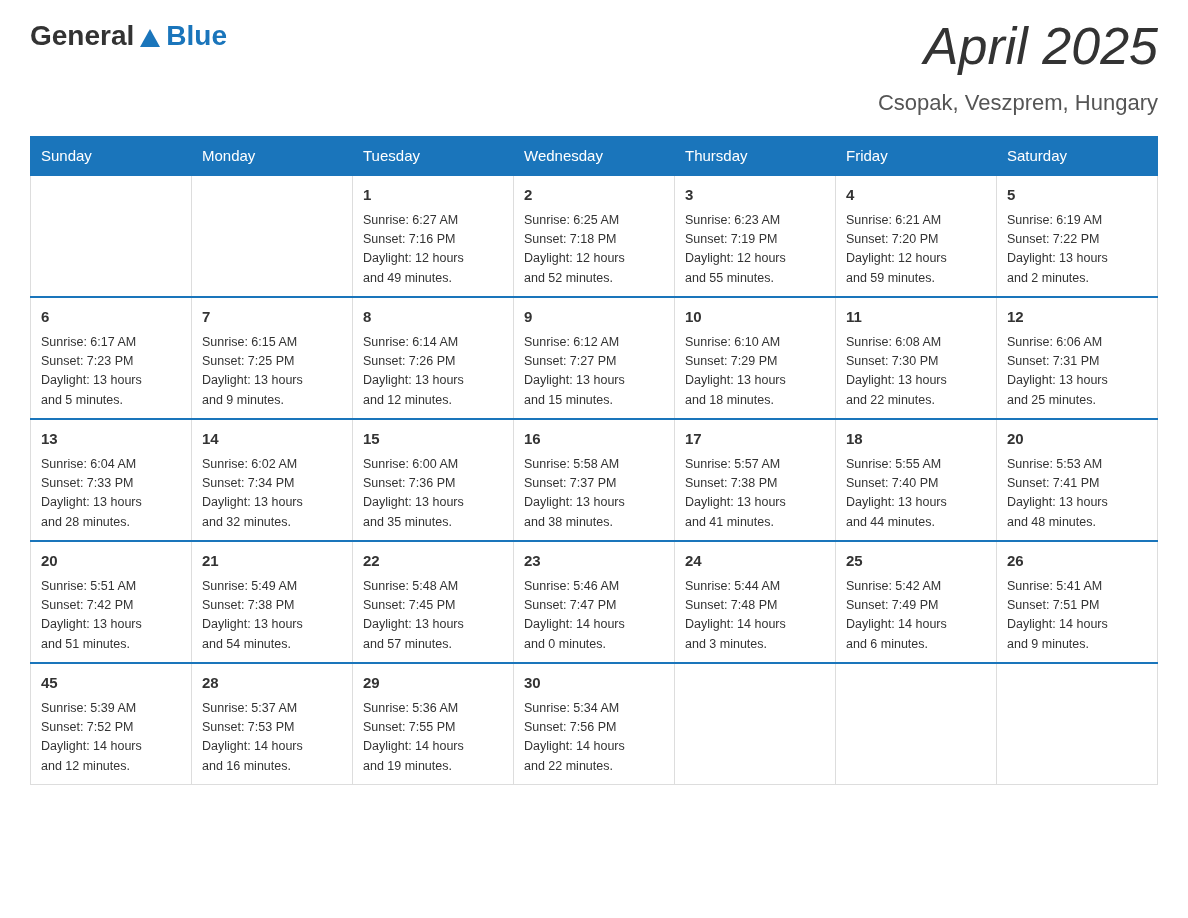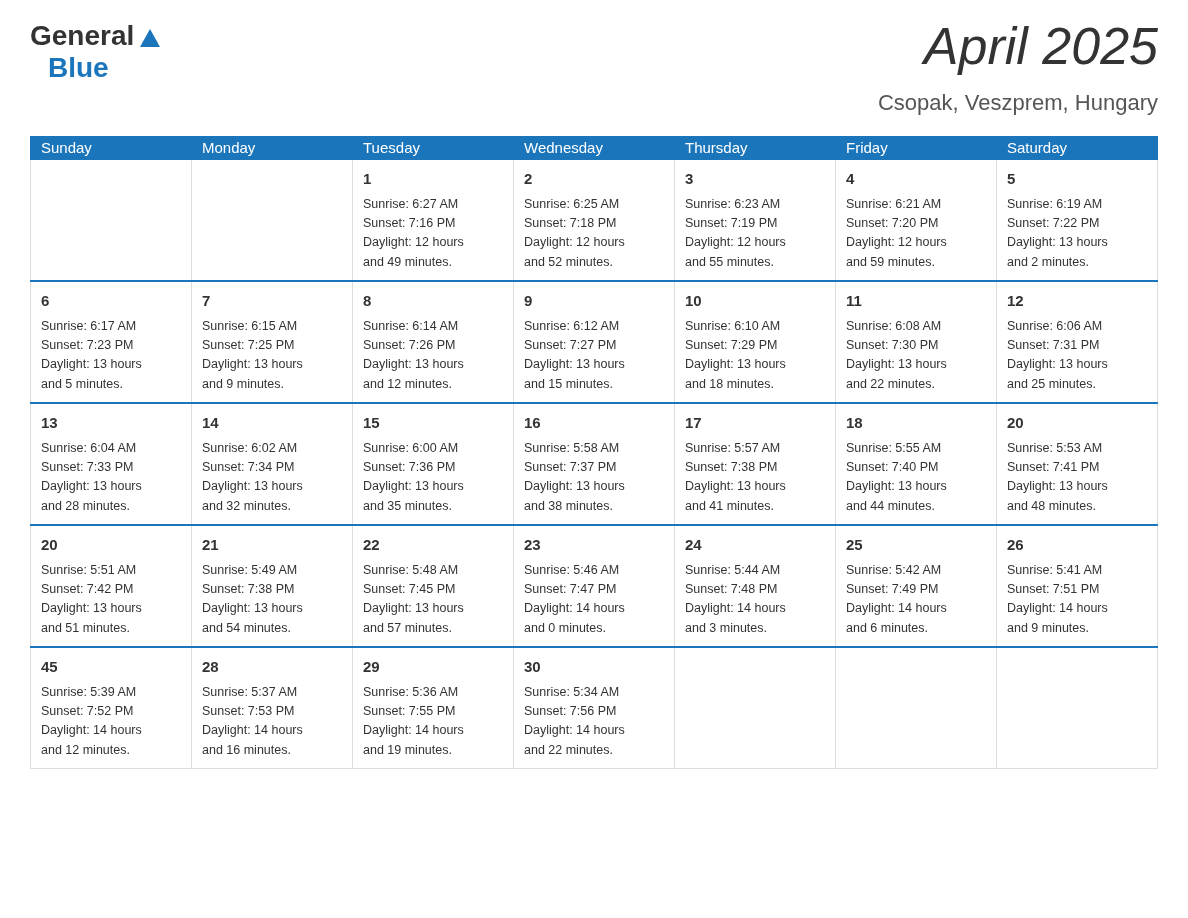--- a/index.html
+++ b/index.html
@@ -36,21 +36,21 @@
     .calendar {
       width: 100%;
       border-collapse: collapse;
       border: 1px solid #ccc;
     }
     .calendar th {
       background-color: #1a75bb;
       color: #fff;
       font-size: 15px;
       font-weight: normal;
-      padding: 2px 10px;
+      padding: 10px 10px;
       text-align: left;
       border: 1px solid #1a75bb;
     }
     .calendar td {
       vertical-align: top;
       padding: 8px 10px;
       border: 1px solid #ddd;
       font-size: 12.5px;
       line-height: 1.5;
       width: calc(100% / 7);
@@ -72,21 +72,21 @@
       border-top: 2px solid #1a75bb;
     }
     .calendar tbody tr:first-child td {
       border-top: 2px solid #1a75bb;
     }
     .empty-cell {
       background: #fff;
     }
     .logo-container {
       display: flex;
-      flex-direction: column;
+      flex-direction: row;
       align-items: flex-start;
     }
     .logo-line1 {
       display: flex;
       align-items: center;
     }
     .logo-line2 {
       margin-left: 2px;
     }
   </style>
@@ -95,21 +95,21 @@
 
 <div class="header">
   <div class="logo-container">
     <div class="logo-line1">
       <span style="font-size:28px;font-weight:bold;color:#333;">General</span>
       <svg width="28" height="28" viewBox="0 0 28 28" style="margin-left:2px;margin-top:2px;">
         <polygon points="4,24 14,6 24,24" fill="#1a75bb"></polygon>
       </svg>
     </div>
     <div class="logo-line2">
-      <span style="font-size:28px;font-weight:bold;color:#1a75bb;margin-left:16px;">Blue</span>
+      <span style="font-size:28px;font-weight:bold;color:#1a75bb;margin-left:0;">Blue</span>
     </div>
   </div>
   <div class="title-block">
     <h1>April 2025</h1>
     <h2>Csopak, Veszprem, Hungary</h2>
   </div>
 </div>
 
 <table class="calendar">
   <thead>

